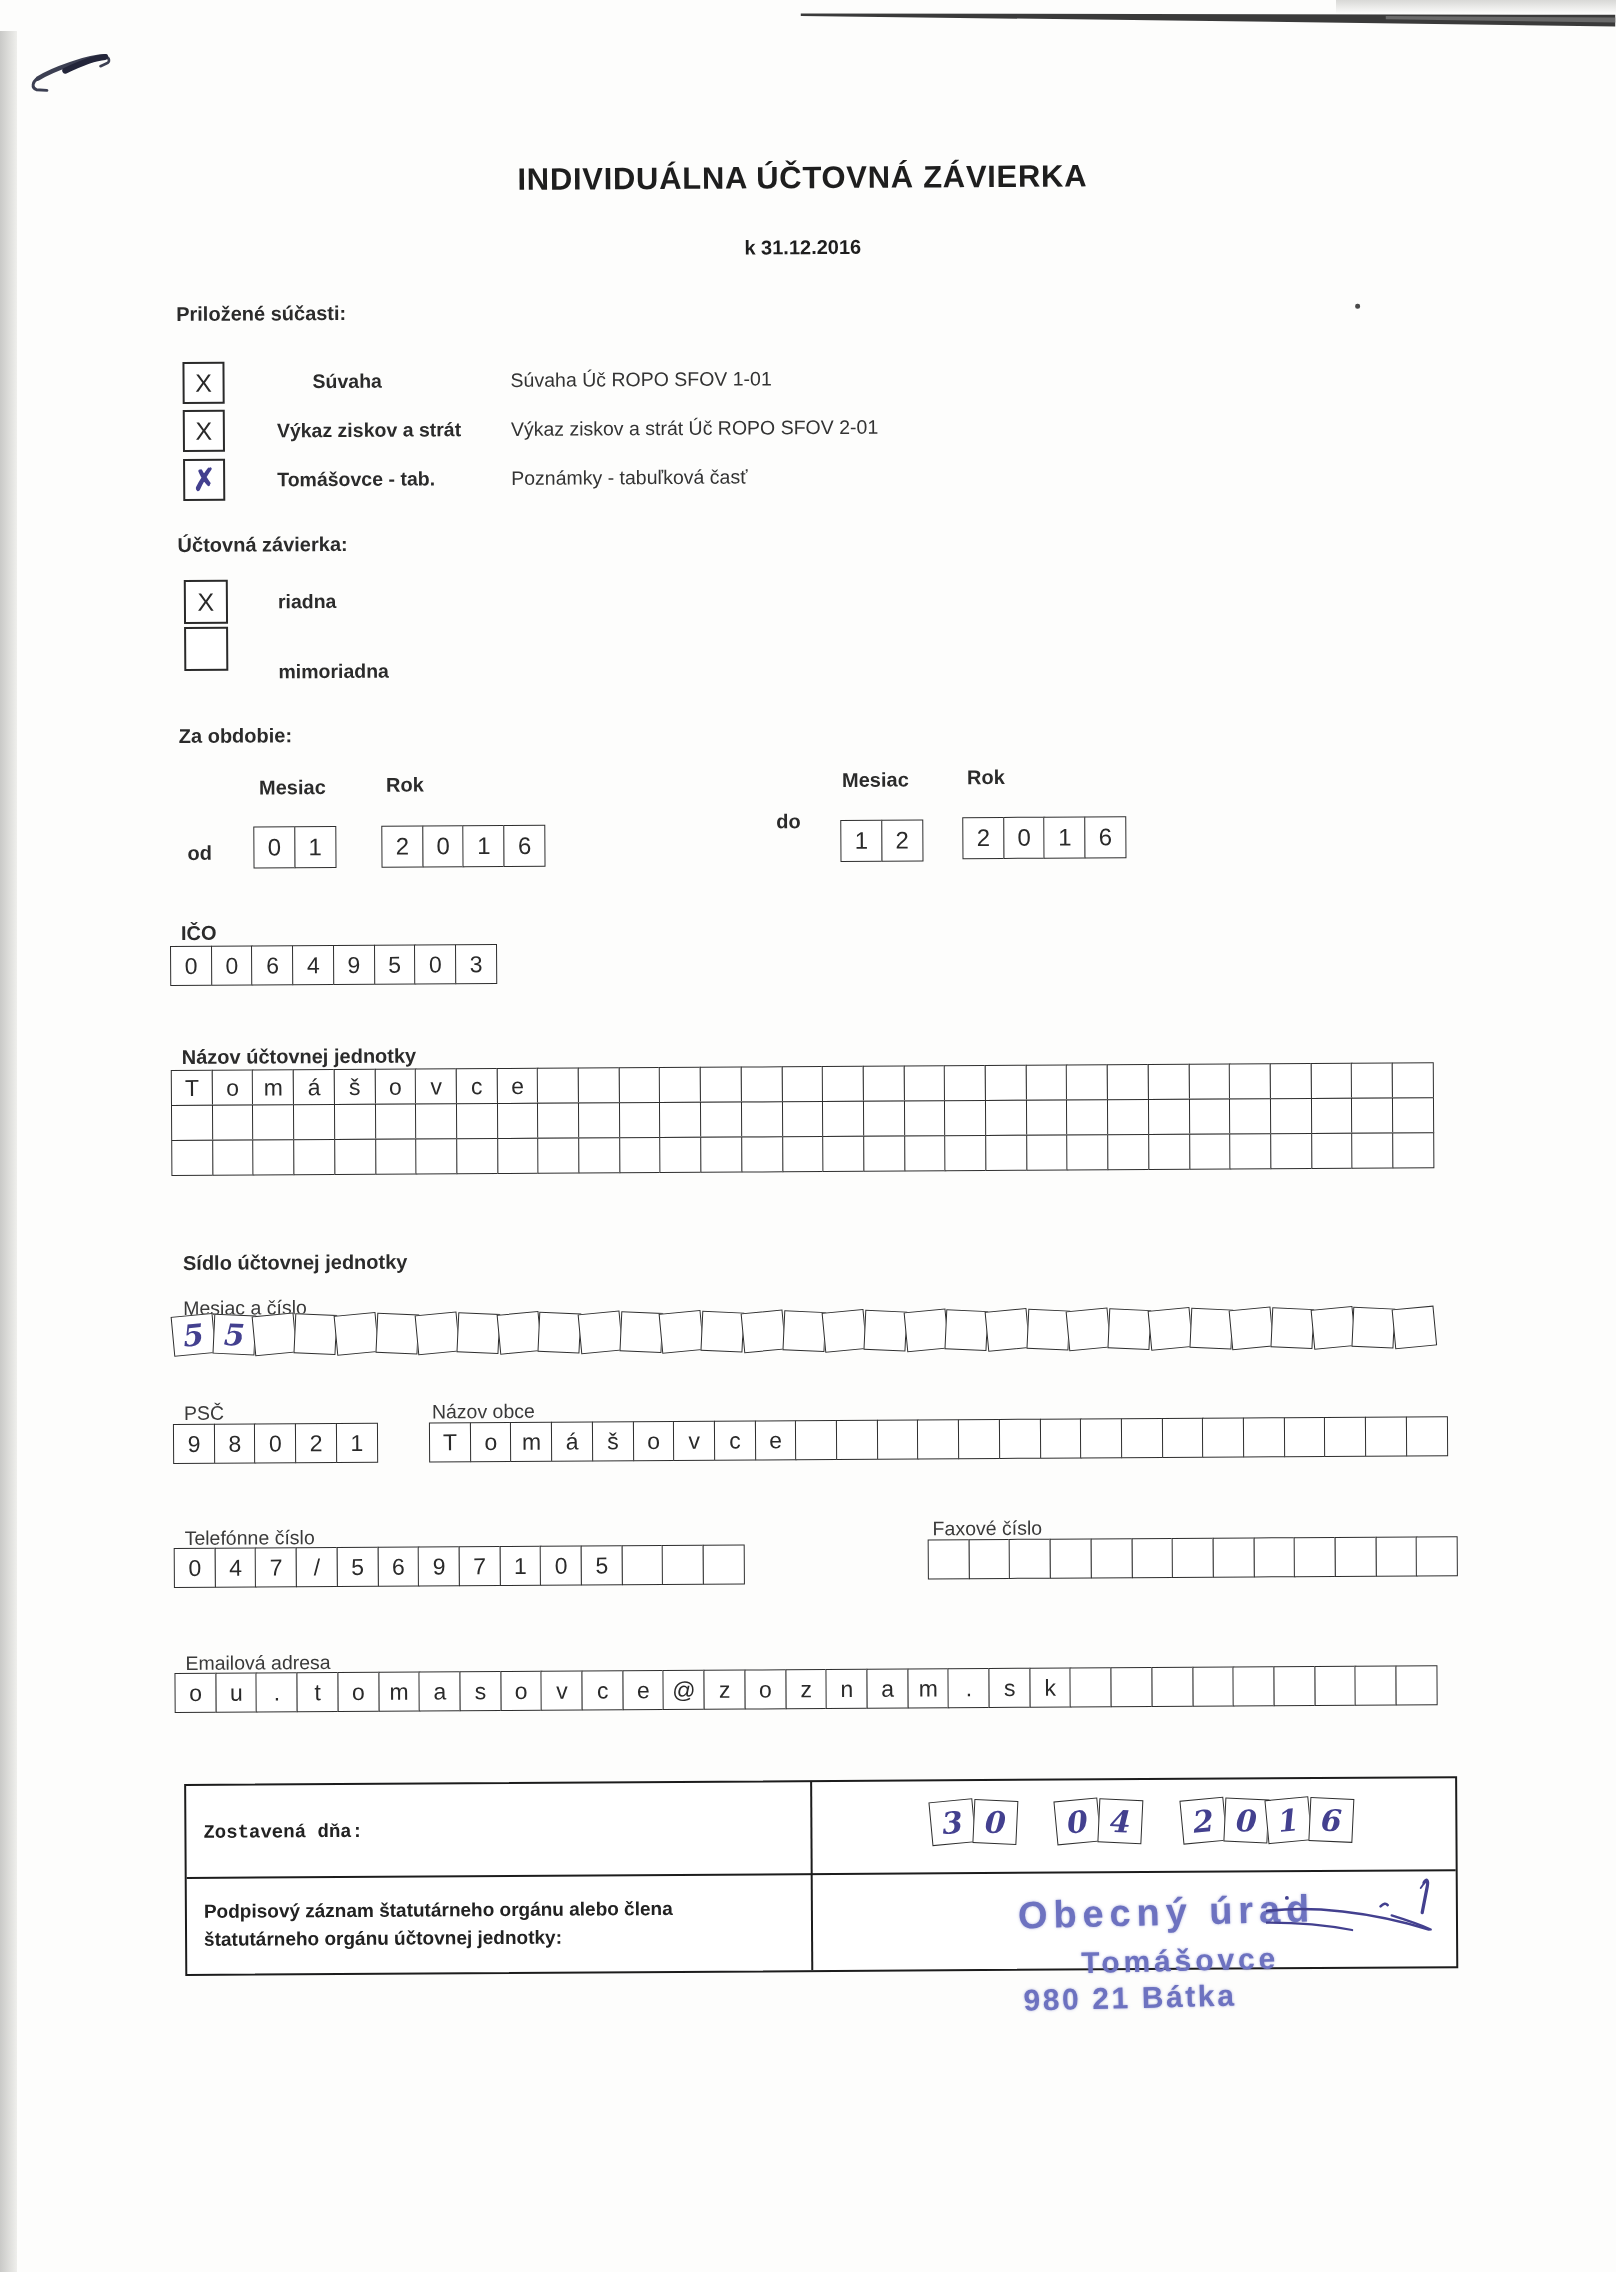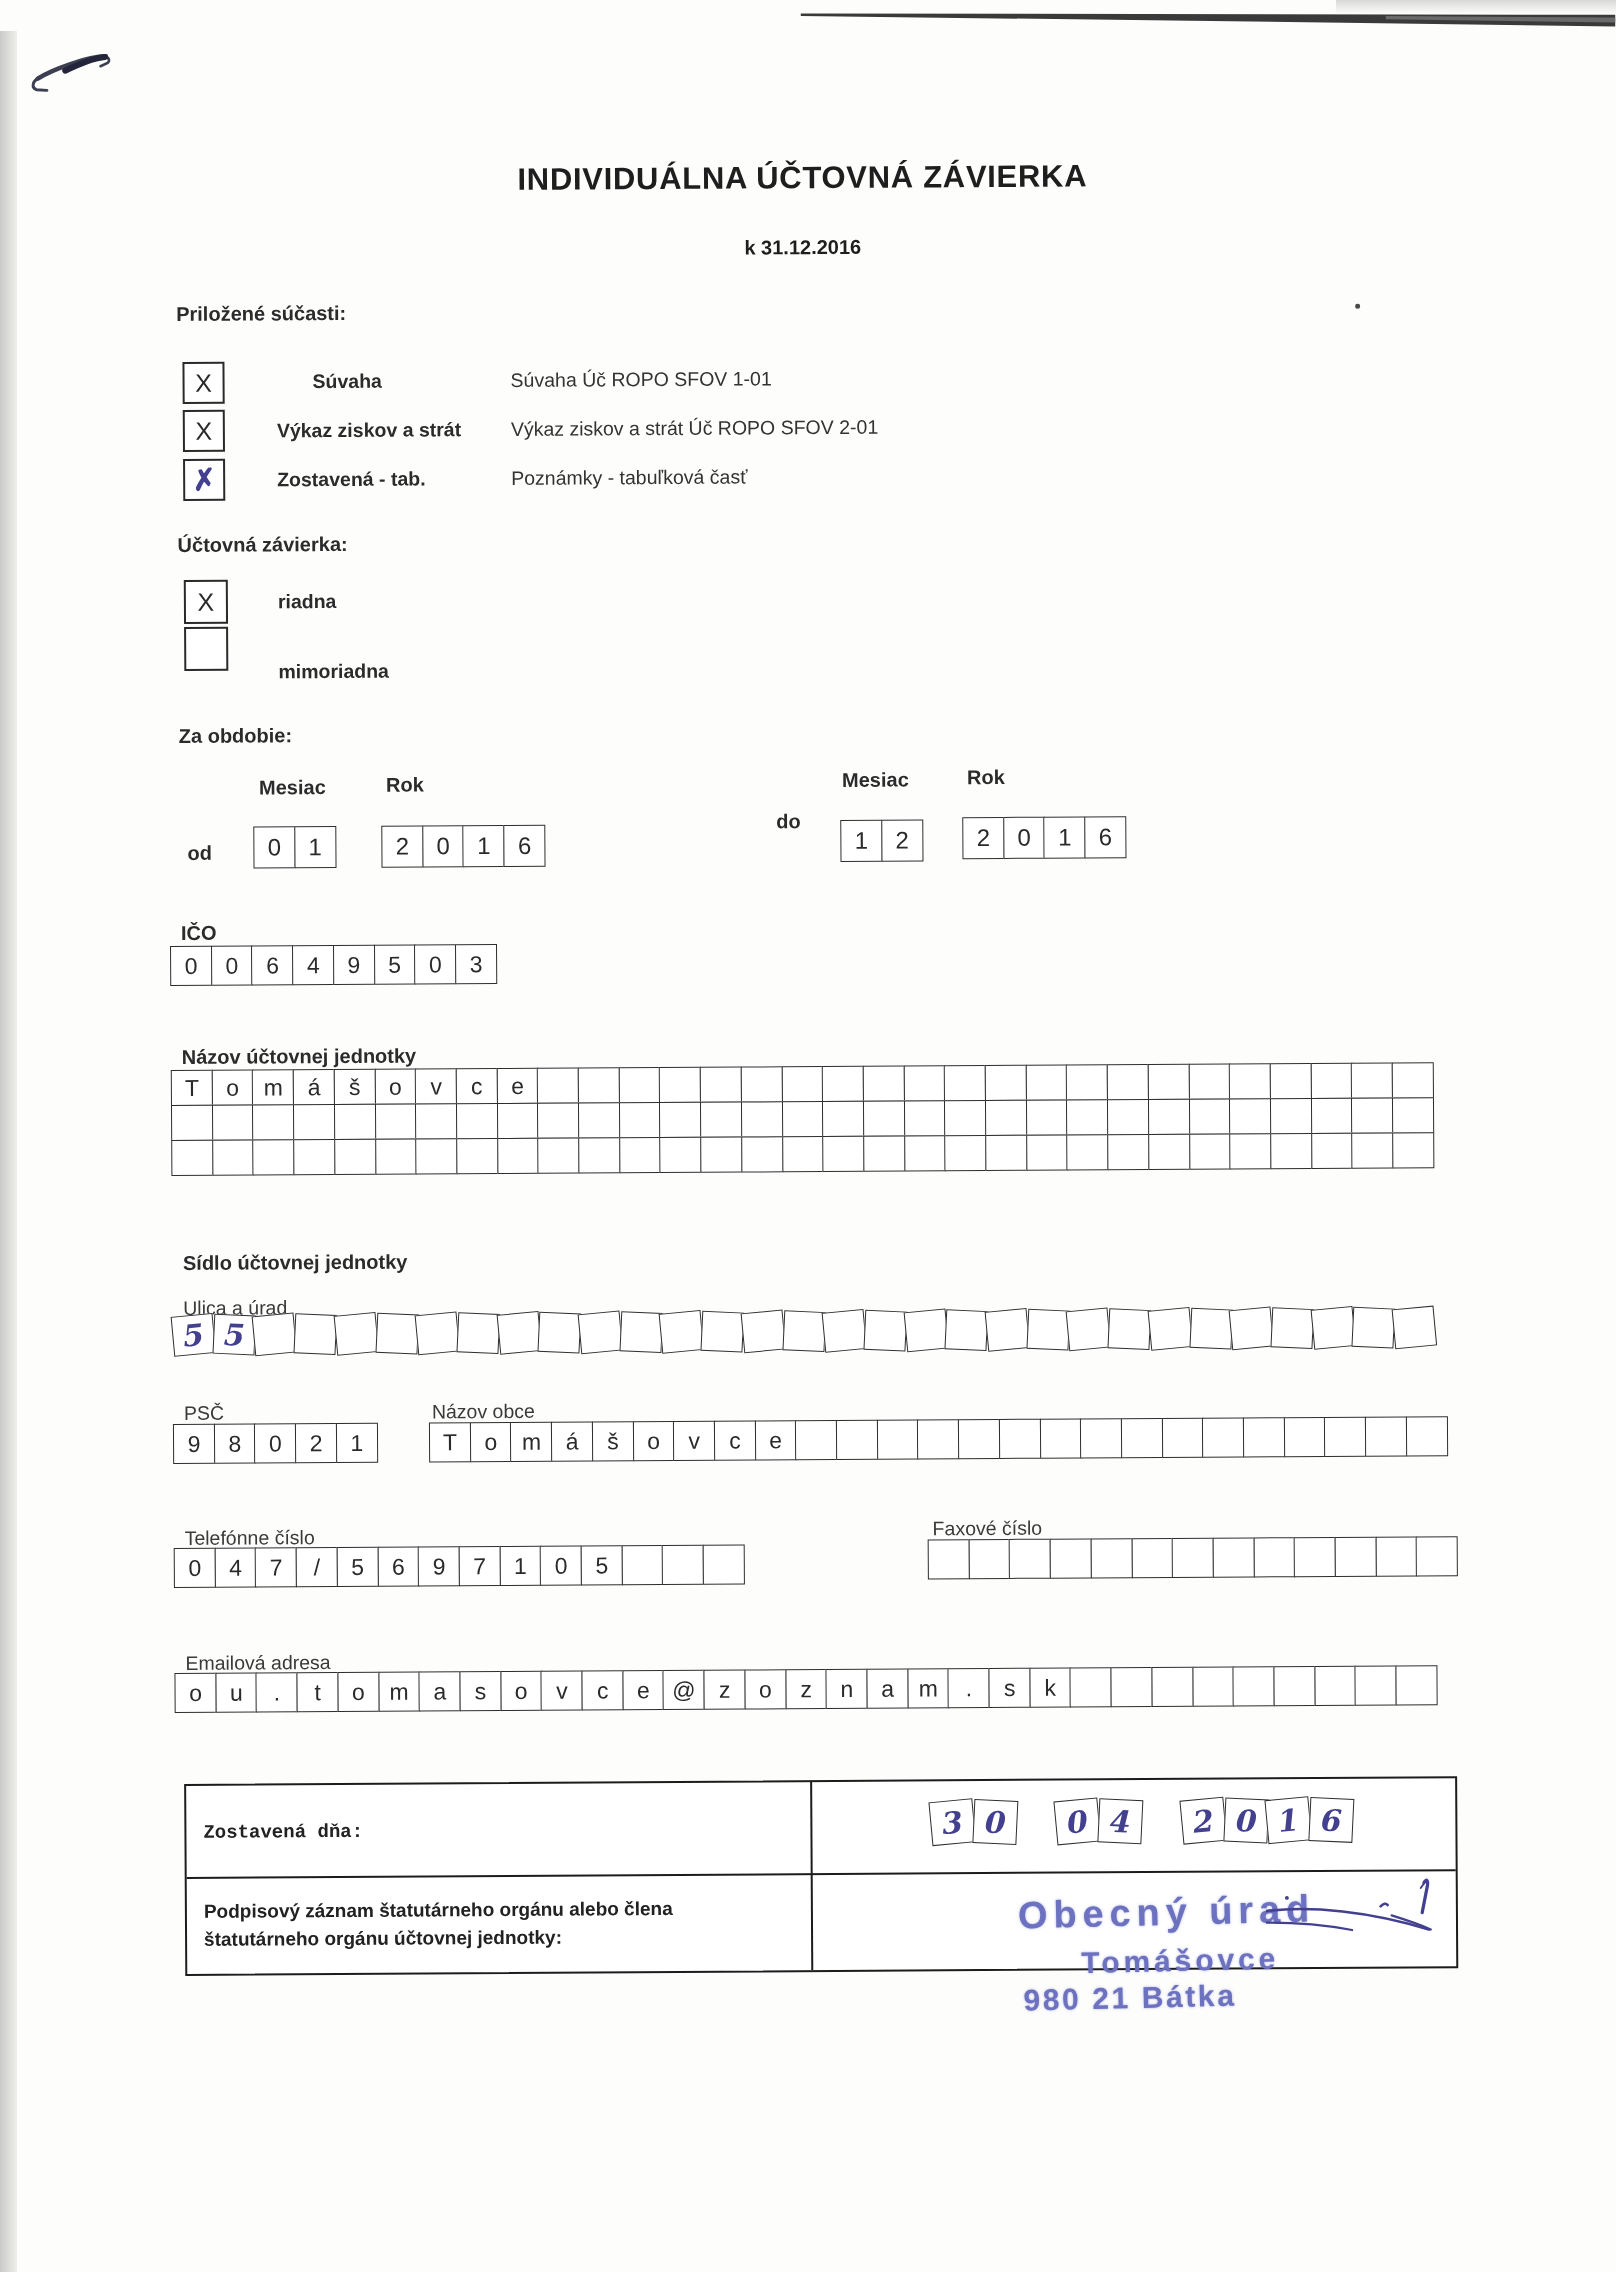--- a/index.html
+++ b/index.html
@@ -113,21 +113,21 @@
 
   <div class="cb" style="left:187px;top:410px;">
     <span class="mark">X</span>
   </div>
   <span class="att-label" style="left:281px;top:420px;">Výkaz ziskov a strát</span>
   <span class="att-code" style="left:515px;top:420px;">Výkaz ziskov a strát Úč ROPO SFOV 2-01</span>
 
   <div class="cb" style="left:187px;top:459px;">
     <span class="mark mark-hand">✗</span>
   </div>
-  <span class="att-label" style="left:281px;top:469px;">Zostavená - tab.</span>
+  <span class="att-label" style="left:281px;top:469px;">Tomášovce - tab.</span>
   <span class="att-code" style="left:515px;top:469px;">Poznámky - tabuľková časť</span>
 
   <div class="abs h-bold" style="left:181px;top:534px;">Účtovná závierka:</div>
   <div class="cb" style="left:187px;top:580px;width:40px;height:40px;">
     <span class="mark">X</span>
   </div>
   <span class="att-label" style="left:281px;top:591px;">riadna</span>
   <div class="cb" style="left:187px;top:627px;width:40px;height:40px;">
     <span class="mark"></span>
   </div>
@@ -269,21 +269,21 @@
       <span class="cell"></span>
       <span class="cell"></span>
       <span class="cell"></span>
       <span class="cell"></span>
       <span class="cell"></span>
       <span class="cell"></span>
       <span class="cell"></span>
     </div>
 
   <div class="abs h-bold" style="left:182px;top:1252px;">Sídlo účtovnej jednotky</div>
-  <div class="abs h-reg" style="left:182px;top:1297px;">Ulica a úrad</div>
+  <div class="abs h-reg" style="left:182px;top:1297px;">Mesiac a číslo</div>
   <div class="cellgrid g-std hand-ink" style="left:171px;top:1315px;">
       <span class="cell">5</span>
       <span class="cell">5</span>
       <span class="cell"></span>
       <span class="cell"></span>
       <span class="cell"></span>
       <span class="cell"></span>
       <span class="cell"></span>
       <span class="cell"></span>
       <span class="cell"></span>

